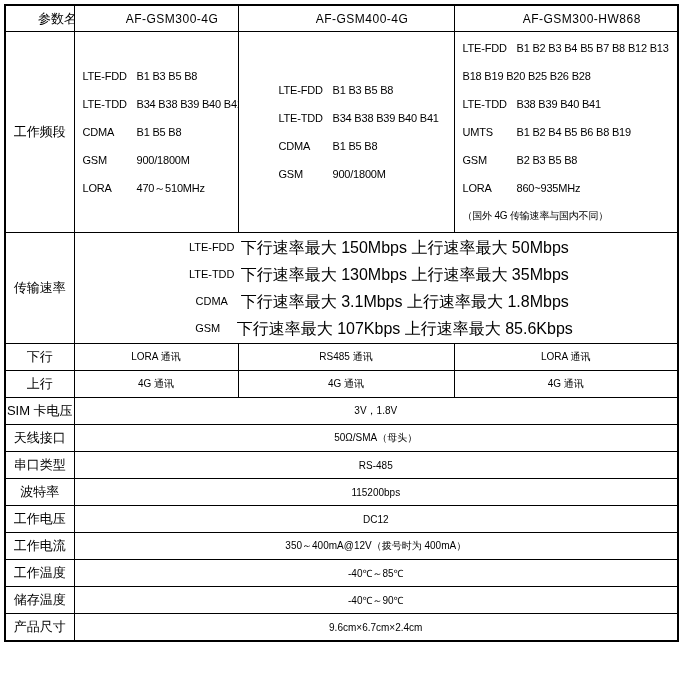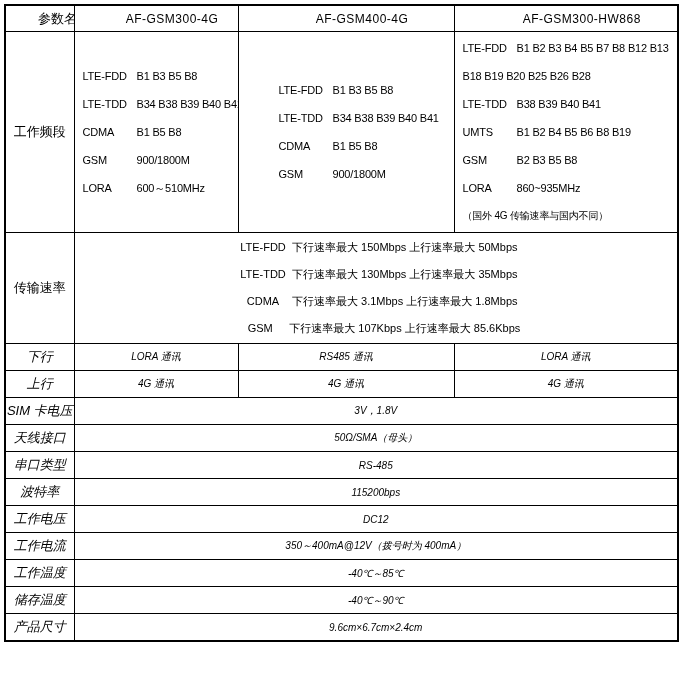--- a/index.html
+++ b/index.html
@@ -21,21 +21,21 @@
     padding:0;
     vertical-align:middle;
     text-align:center;
     font-size:13px;
     overflow:hidden;
     white-space:nowrap;
   }
   tr.hdr  td { height:25px;padding-left:32px; }
   tr.band td { height:200px; }
   tr.rate td { height:110px; }
-  tr.sm   td { height:26px;font-style:italic; }
+  tr.sm   td { height:26px; }
 
   td.lbl { font-size:13px; }
   td.hcell { font-size:12px; letter-spacing:0.5px;margin-left:36px; }
   td.val { font-size:10px; }
 
   
   td.bandcell { text-align:left; vertical-align:middle; }
   .bandbox {
     height:200px;
     display:flex; flex-direction:column; justify-content:center;
@@ -47,21 +47,21 @@
   .bv { font-size:11px; letter-spacing:-0.2px; }
   .bnote { font-size:10px; letter-spacing:-0.2px; }
 
   
   .ratebox {
     height:110px;
     display:flex; flex-direction:column; justify-content:center;
   }
   .rl { display:flex; justify-content:center; line-height:27px; white-space:nowrap; }
   .rp { flex:0 0 58px; text-align:center; font-size:11px; }
-  .rv { font-size:11px; }
+  .rv { font-size:16px; }
 </style>
 </head>
 <body>
 
 <div class="wrap">
 <table class="spec">
   <colgroup>
     <col style="width:69px">
         <col style="width:164px">
         <col style="width:216px">
@@ -91,21 +91,21 @@
         <div class="bl">
                 <span class="bp">CDMA</span>
                 <span class="bv">B1 B5 B8</span>
               </div>
         <div class="bl">
                 <span class="bp">GSM</span>
                 <span class="bv">900/1800M</span>
               </div>
         <div class="bl">
                 <span class="bp">LORA</span>
-                <span class="bv">600～510MHz</span>
+                <span class="bv">470～510MHz</span>
               </div>
       </div>
     </td>
     <td class="bandcell">
       <div class="bandbox indent">
         <div class="bl">
                 <span class="bp">LTE-FDD</span>
                 <span class="bv">B1 B3 B5 B8</span>
               </div>
         <div class="bl">

